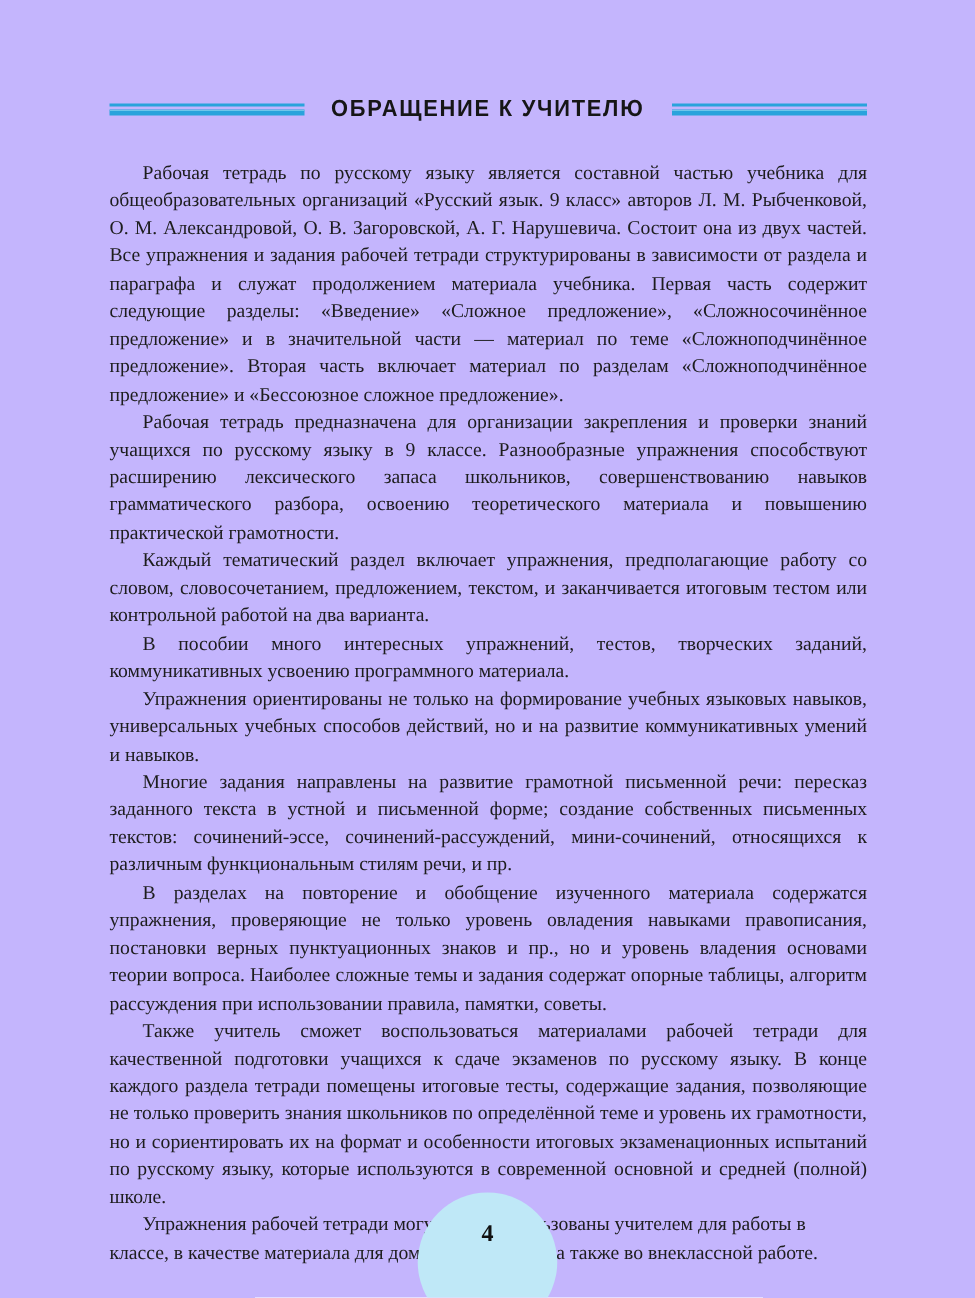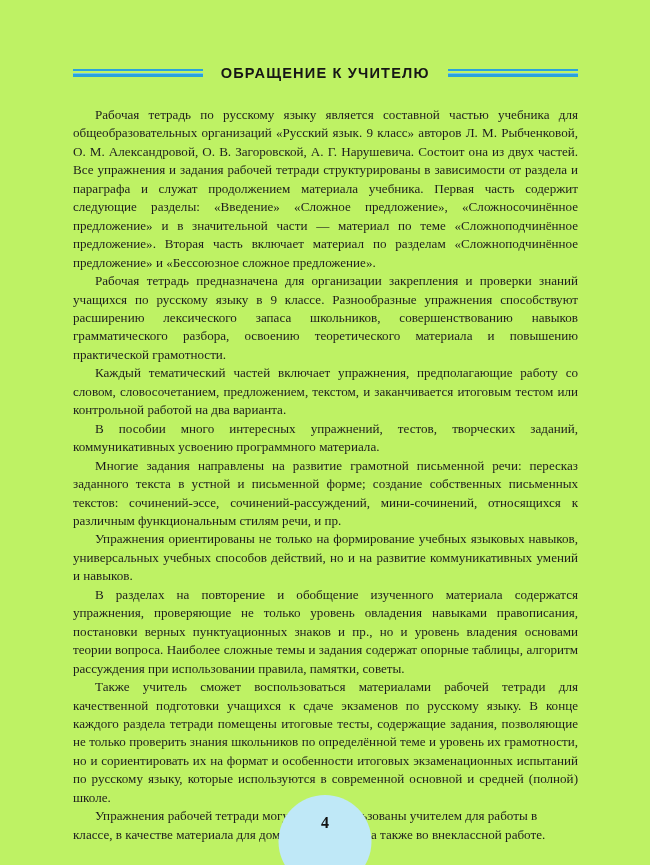--- a/index.html
+++ b/index.html
@@ -12,21 +12,21 @@
     height: 865px;
     position: relative;
     overflow: hidden;
     font-family: "Liberation Serif", serif;
     color: #1a1a1a;
   }
 
   .page {
     position: absolute;
     inset: 0;
-    background: #bef264;
+    background: #c4b5fd;
   }
 
   
   .heading-block {
     position: absolute;
     left: 73px;
     top: 64px;
     width: 505px;
     display: flex;
     align-items: center;
@@ -122,24 +122,24 @@
 
   <div class="heading-block">
     <div class="rule rule-left"></div>
     <div class="heading-title">ОБРАЩЕНИЕ К УЧИТЕЛЮ</div>
     <div class="rule rule-right"></div>
   </div>
 
   <div class="body-copy">
     <p>Рабочая тетрадь по русскому языку является составной частью учебника для общеобразовательных организаций «Русский язык. 9 класс» авторов Л. М. Рыбченковой, О. М. Александровой, О. В. Загоровской, А. Г. Нарушевича. Состоит она из двух частей. Все упражнения и задания рабочей тетради структурированы в зависимости от раздела и параграфа и служат продолжением материала учебника. Первая часть содержит следующие разделы: «Введение» «Сложное предложение», «Сложносочинённое предложение» и в значительной части — материал по теме «Сложноподчинённое предложение». Вторая часть включает материал по разделам «Сложноподчинённое предложение» и «Бессоюзное сложное предложение».</p>
     <p>Рабочая тетрадь предназначена для организации закрепления и проверки знаний учащихся по русскому языку в 9 классе. Разнообразные упражнения способствуют расширению лексического запаса школьников, совершенствованию навыков грамматического разбора, освоению теоретического материала и повышению практической грамотности.</p>
-    <p>Каждый тематический частей включает упражнения, предполагающие работу со словом, словосочетанием, предложением, текстом, и заканчивается итоговым тестом или контрольной работой на два варианта.</p>
+    <p>Каждый тематический раздел включает упражнения, предполагающие работу со словом, словосочетанием, предложением, текстом, и заканчивается итоговым тестом или контрольной работой на два варианта.</p>
     <p>В пособии много интересных упражнений, тестов, творческих заданий, коммуникативных усвоению программного материала.</p>
+    <p>Упражнения ориентированы не только на формирование учебных языковых навыков, универсальных учебных способов действий, но и на развитие коммуникативных умений и навыков.</p>
     <p>Многие задания направлены на развитие грамотной письменной речи: пересказ заданного текста в устной и письменной форме; создание собственных письменных текстов: сочинений-эссе, сочинений-рассуждений, мини-сочинений, относящихся к различным функциональным стилям речи, и пр.</p>
-    <p>Упражнения ориентированы не только на формирование учебных языковых навыков, универсальных учебных способов действий, но и на развитие коммуникативных умений и навыков.</p>
     <p>В разделах на повторение и обобщение изученного материала содержатся упражнения, проверяющие не только уровень овладения навыками правописания, постановки верных пунктуационных знаков и пр., но и уровень владения основами теории вопроса. Наиболее сложные темы и задания содержат опорные таблицы, алгоритм рассуждения при использовании правила, памятки, советы.</p>
     <p>Также учитель сможет воспользоваться материалами рабочей тетради для качественной подготовки учащихся к сдаче экзаменов по русскому языку. В конце каждого раздела тетради помещены итоговые тесты, содержащие задания, позволяющие не только проверить знания школьников по определённой теме и уровень их грамотности, но и сориентировать их на формат и особенности итоговых экзаменационных испытаний по русскому языку, которые используются в современной основной и средней (полной) школе.</p>
     <p>Упражнения рабочей тетради могут быть использованы учителем для работы в классе, в качестве материала для домашних заданий, а также во внеклассной работе.</p>
   </div>
 
   <div class="page-number-badge">
     <span class="num">4</span>
   </div>
 
 </div>

